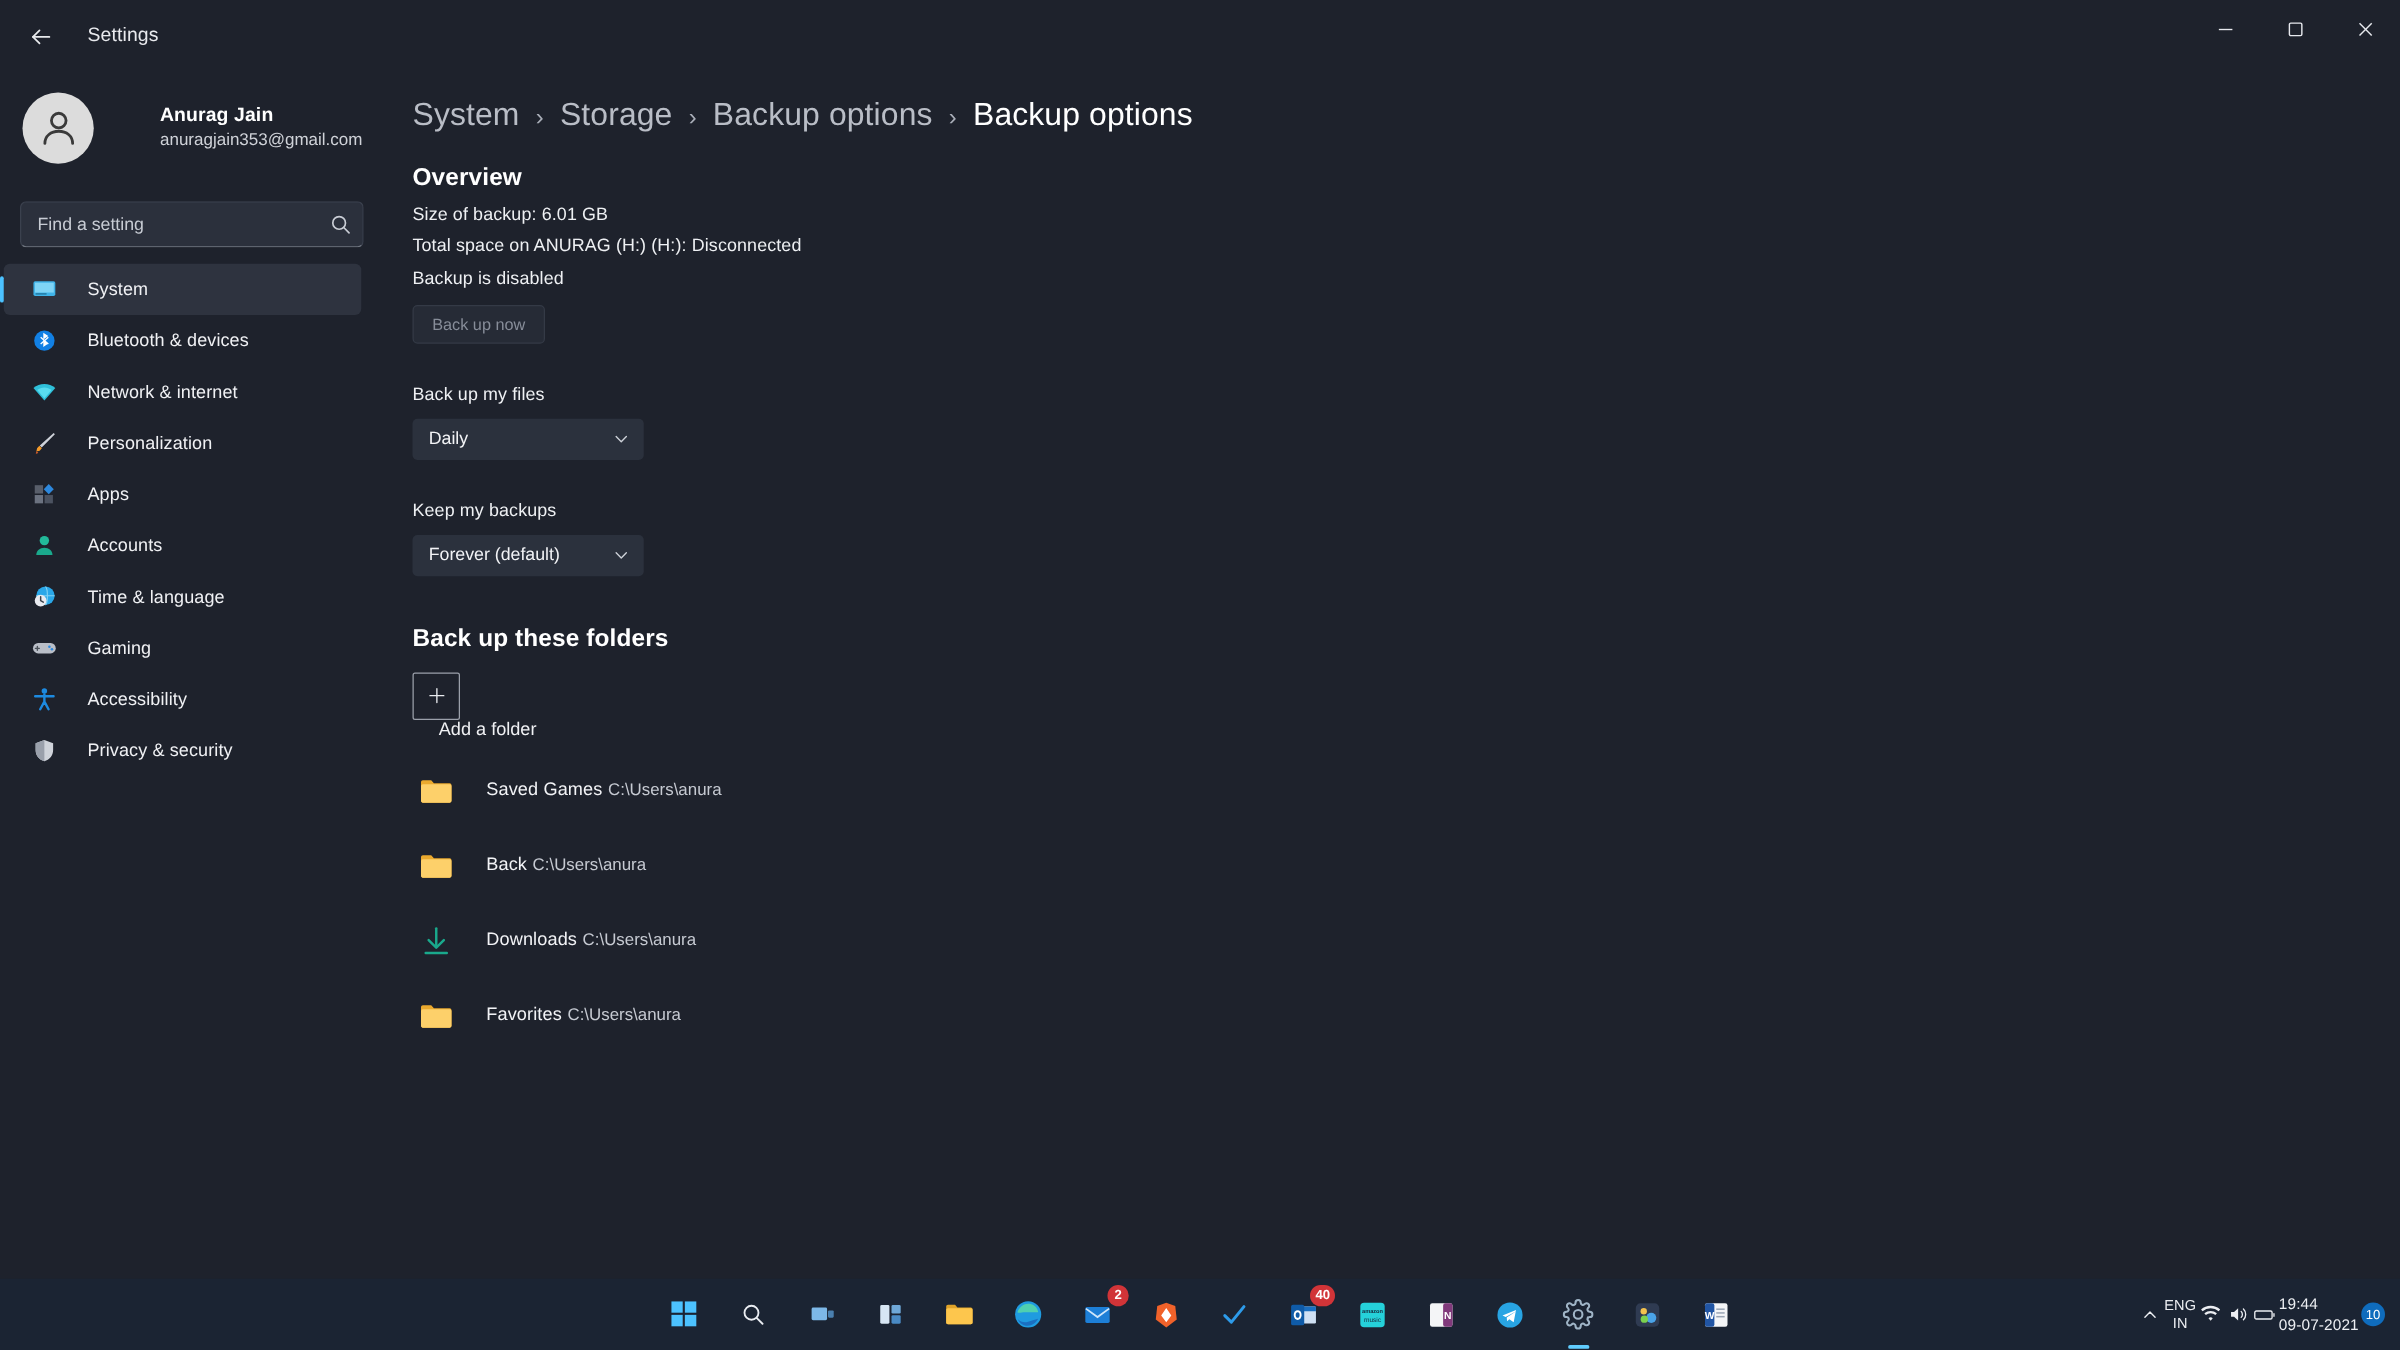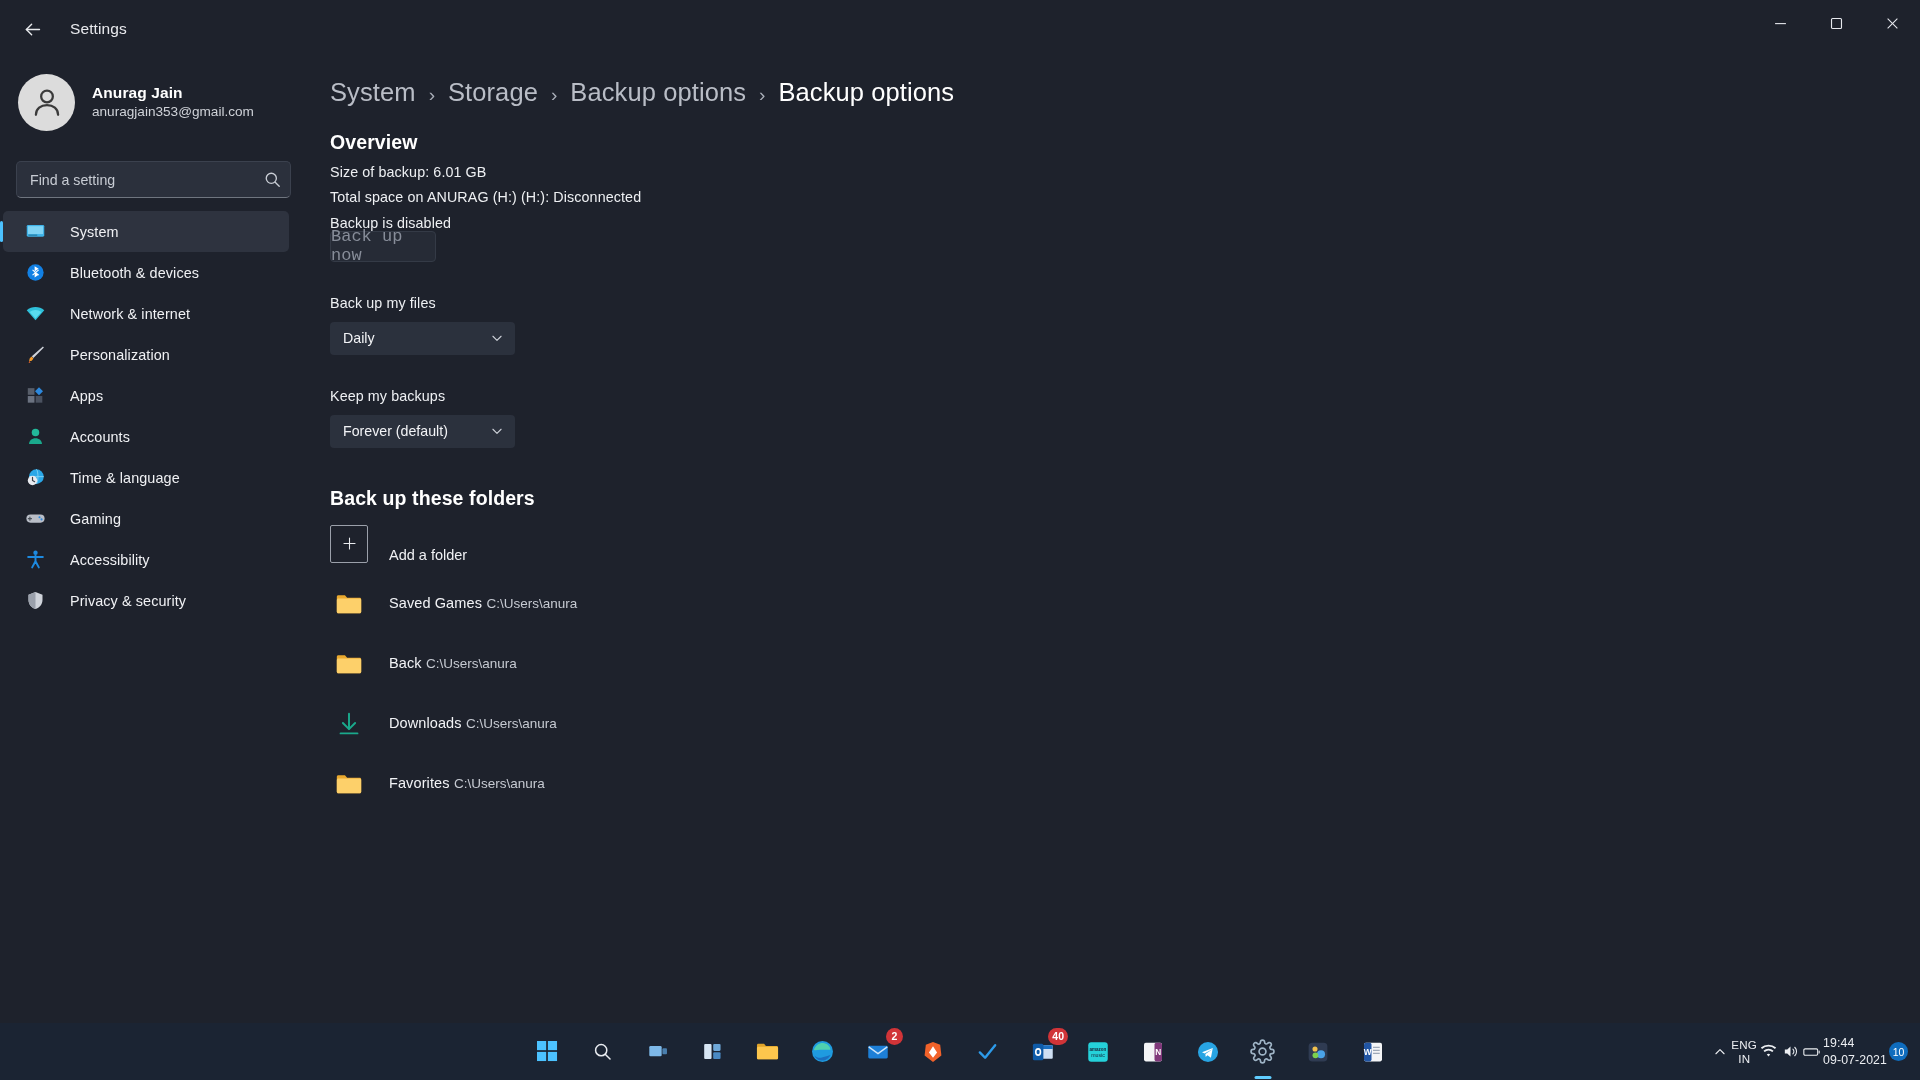--- a/index.html
+++ b/index.html
@@ -19,21 +19,21 @@
     border-radius:5px; color:#e8eaed;
   }
   .back-btn svg { display:block; }
   .title-text { font-size:15.5px; color:#e9eaee; margin-left:16px; letter-spacing:.1px; }
   .win-controls { position:absolute; right:0; top:0; height:46px; display:flex; }
   .win-btn { width:56px; height:46px; display:flex; align-items:center; justify-content:center; color:#e7e9ee; }
   .win-btn svg { display:block; }
 
   
   .sidebar { position:absolute; left:0; top:58px; width:305px; height:965px; }
-  .profile { display:flex; align-items:center; padding:0 0 0 18px; height:84px; margin-top:2px; }
+  .profile { display:flex; align-items:center; padding:0 0 0 18px; height:84px; margin-top:2px;gap:36px; }
   .avatar {
     width:57px; height:57px; border-radius:50%; background:#dcdcdc;
     display:flex; align-items:center; justify-content:center; flex:0 0 auto;
   }
   .avatar svg { display:block; }
   .profile-text { margin-left:17px; }
   .profile-name { font-size:15.5px; font-weight:bold; color:#ffffff; line-height:1.25; letter-spacing:.1px; }
   .profile-mail { font-size:13.6px; color:#cfd2d8; line-height:1.3; margin-top:1px; }
 
   .search-wrap { margin:17px 0 0 16px; width:275px; height:37px; position:relative; }
@@ -65,36 +65,36 @@
   .breadcrumb { display:flex; align-items:baseline; padding:20px 0 0 25px; }
   .crumb { font-size:25.5px; color:#b9bdc6; letter-spacing:.1px; }
   .crumb.current { color:#ffffff; }
   .crumb-sep { font-size:19px; color:#a9aeb8; margin:0 13px; }
 
   .content { padding:24px 0 0 25px; }
   .sec-title { font-size:19.5px; font-weight:bold; color:#ffffff; letter-spacing:.1px; }
   .ov-line { font-size:14.3px; color:#eef0f3; margin-top:9.5px; letter-spacing:.1px; }
 
   .btn-disabled {
-    width:106px; height:31px; background:#262b36; border:1px solid #343a46;
-    border-radius:4px; color:#878d99; font-size:17px;
-    font-family:Liberation Mono, monospace; display:flex; align-items:center; justify-content:center;
+    margin-top:13px; width:106px; height:31px; background:#262b36; border:1px solid #343a46;
+    border-radius:4px; color:#878d99; font-size:13px;
+    font-family:Liberation Sans, sans-serif; display:flex; align-items:center; justify-content:center;
   }
 
   .field-label { font-size:14.3px; color:#eef0f3; margin-top:33px; letter-spacing:.1px; }
   .dropdown {
     margin-top:11px; width:185px; height:33px; background:#2b313d; border-radius:4px;
     display:flex; align-items:center; justify-content:space-between; padding:0 11px 0 13px;
   }
   .dd-value { font-size:14.2px; color:#f2f3f6; }
   .dd-chevron { color:#cdd1d8; display:flex; }
 
   .folders-title { font-size:19.5px; font-weight:bold; color:#ffffff; margin-top:39px; letter-spacing:.1px; }
 
-  .add-row { display:flex; align-items:flex-end; margin-top:15px; }
+  .add-row { display:flex; align-items:flex-start; margin-top:15px;flex-direction:column; }
   .add-box {
     width:38px; height:38px; border:1px solid #9ba0aa; border-radius:2px;
     display:flex; align-items:center; justify-content:center; color:#e9ebef;
   }
   .add-label { margin-left:21px; font-size:14.5px; color:#f0f1f4; }
 
   .folder-row { display:flex; align-items:center; margin-top:22px; }
   .folder-icon { width:38px; height:38px; display:flex; align-items:center; justify-content:center; flex:0 0 auto; }
   .folder-icon svg { display:block; }
   .folder-text { margin-left:21px; }

